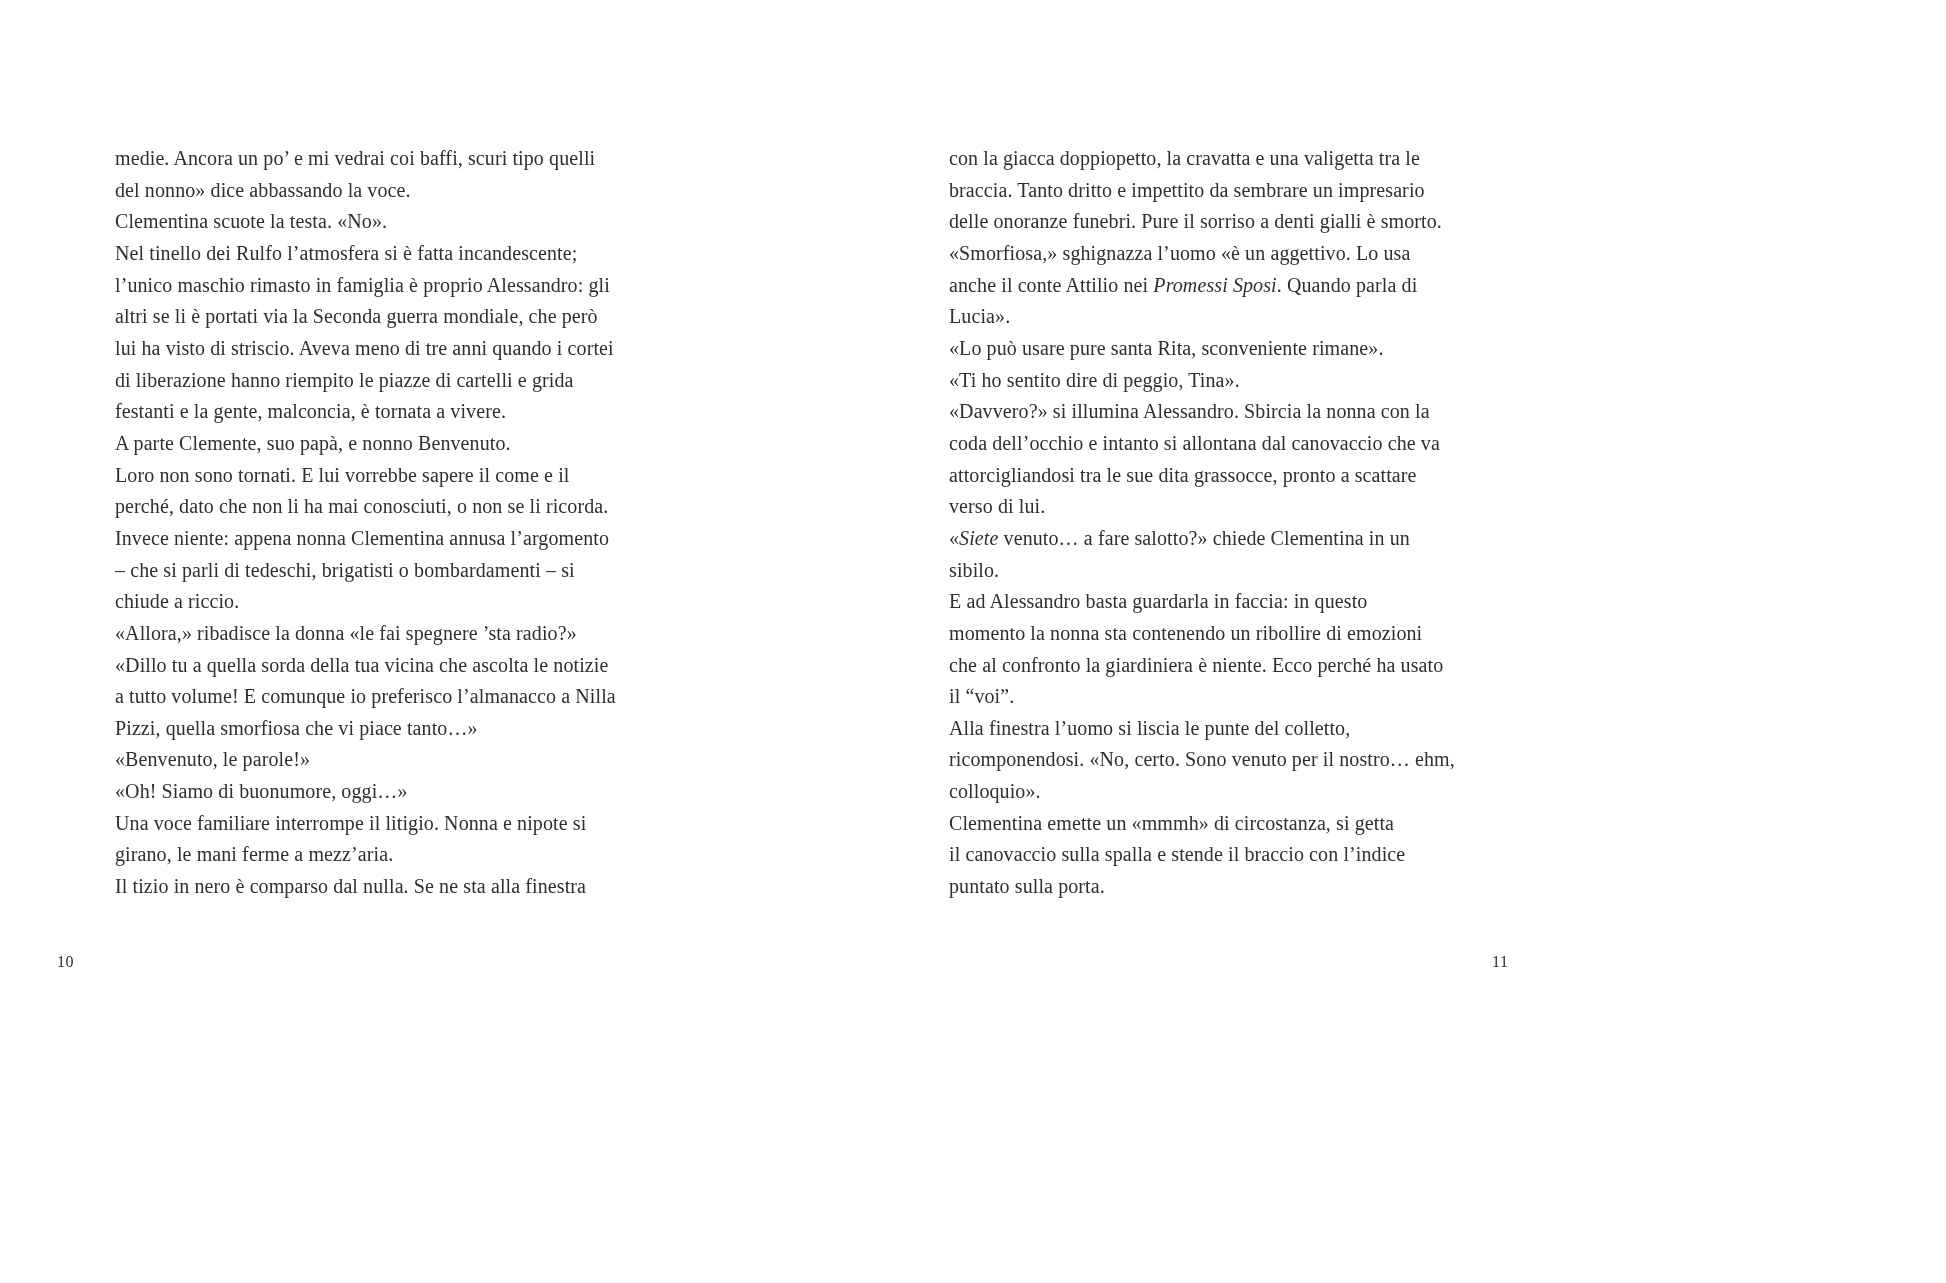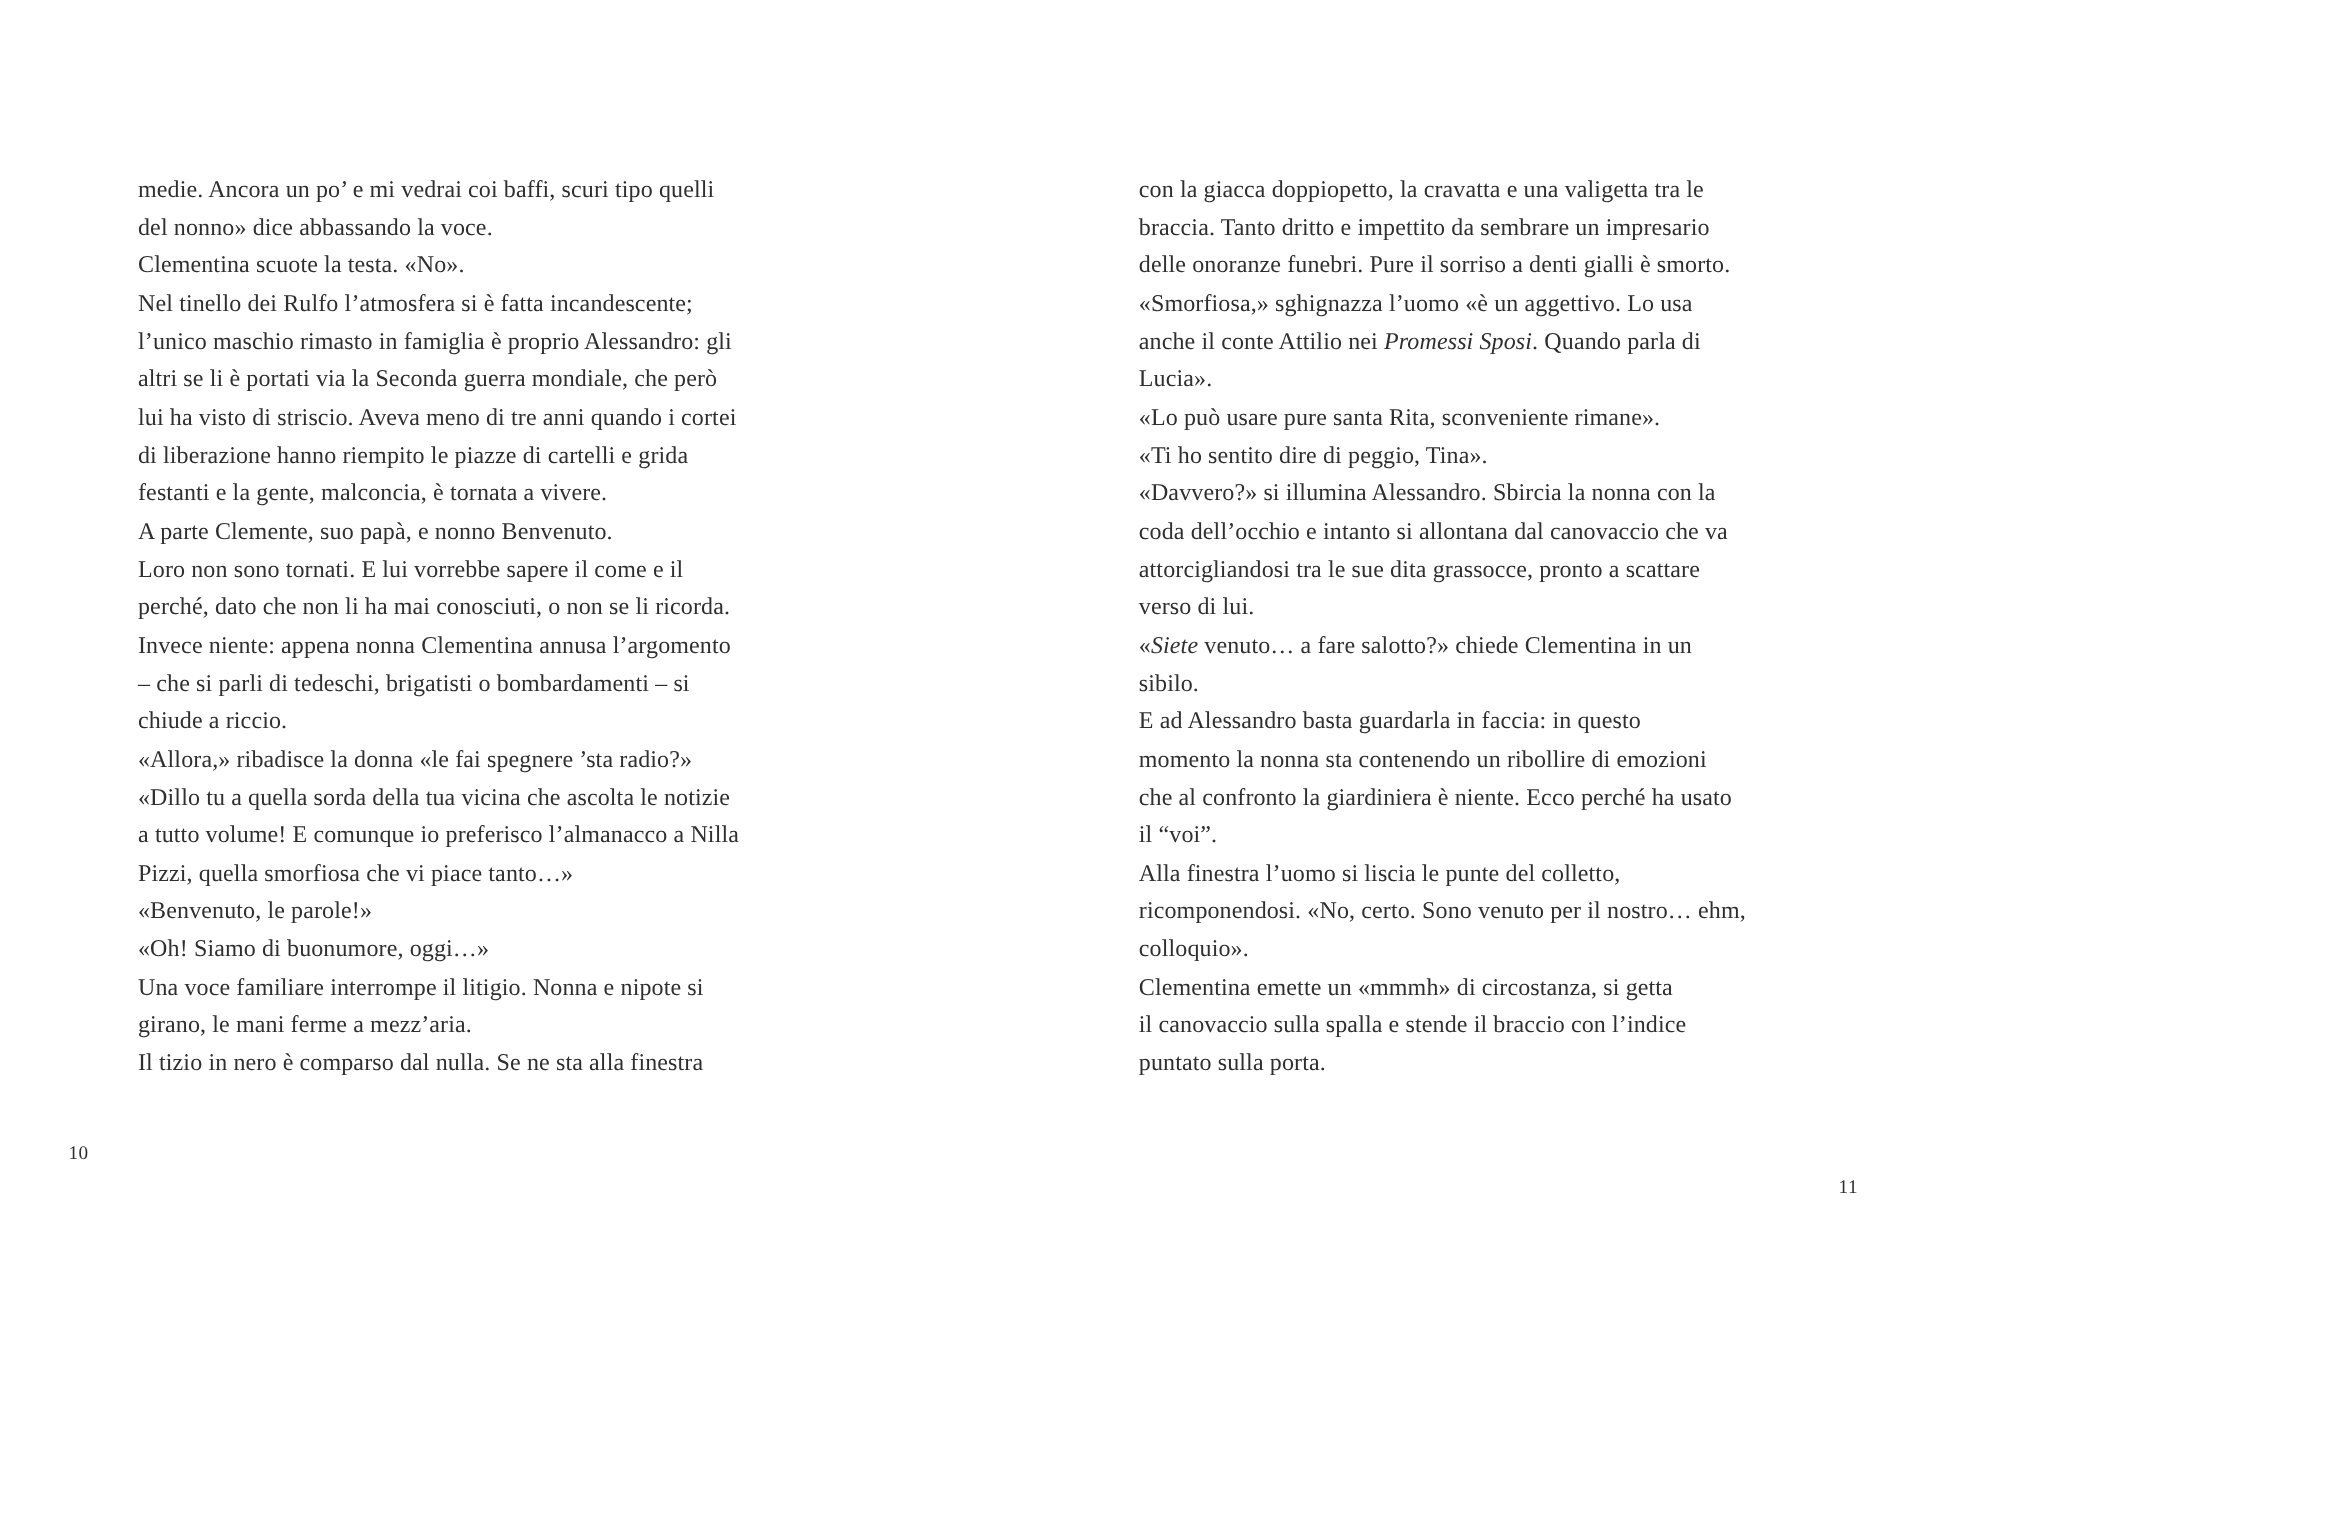--- a/index.html
+++ b/index.html
@@ -30,21 +30,21 @@
     font-style: italic;
   }
   .page-number {
     position: absolute;
     top: 953px;
     font-size: 16px;
     letter-spacing: 0.5px;
     color: #2f2f2f;
   }
   #pn-left  { left: 57px; }
-  #pn-right { left: 1532px; margin-top: 28px; }
+  #pn-right { left: 1492px; }
 </style>
 </head>
 <body>
 
 <div>
 
   <div id="left-col" class="page-column">
       <div class="text-line"><span>medie. Ancora un po’ e mi vedrai coi baffi, scuri tipo quelli</span></div>
       <div class="text-line"><span>del nonno» dice abbassando la voce.</span></div>
       <div class="text-line"><span>Clementina scuote la testa. «No».</span></div>

